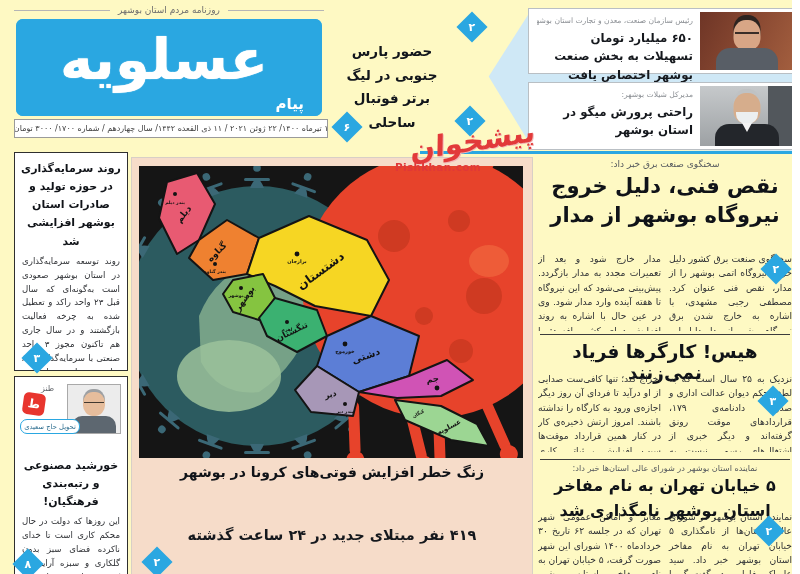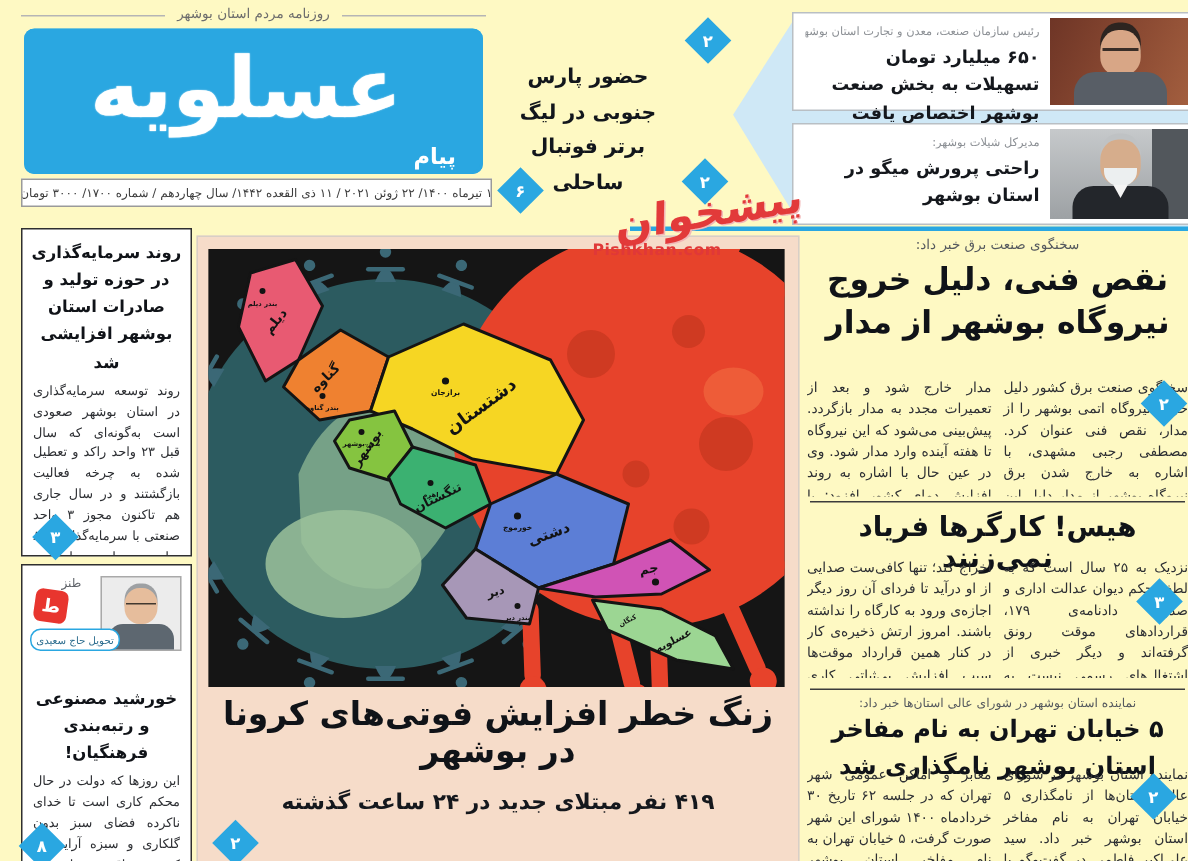--- a/index.html
+++ b/index.html
@@ -62,21 +62,21 @@
              transform:rotate(-9deg) skewX(-10deg);z-index:7;direction:rtl;text-shadow:1px 1px 0 #f2b7b7;}
   .wm-domain{position:absolute;left:395px;top:161px;color:#e03838;font-size:10.5px;font-weight:bold;z-index:7;
              letter-spacing:.3px;}
 
   
   .frame{position:absolute;left:131px;top:157px;width:400px;height:417px;background:#f6dcc9;
          border:1px solid #d8cfc6;}
   .artwork{position:absolute;left:139px;top:166px;width:384px;height:292px;background:#151515;}
   .artwork svg{display:block;width:100%;height:100%;}
   svg text{font-family:"DejaVu Sans",sans-serif;font-weight:bold;fill:#131313;text-anchor:middle;}
-  .lead-black{position:absolute;left:146px;top:464px;width:372px;text-align:center;font-size:22px;
+  .lead-black{position:absolute;left:146px;top:464px;width:372px;text-align:center;font-size:14px;
               font-weight:900;color:#101318;direction:rtl;}
   .lead-red{position:absolute;left:146px;top:497px;width:372px;text-align:center;font-size:16px;
             font-weight:900;color:#e8352e;direction:rtl;letter-spacing:1px;}
   .lead-sub{position:absolute;left:146px;top:527px;width:372px;text-align:center;font-size:14.5px;
             font-weight:900;color:#15181d;direction:rtl;}
 
   
   .kicker{position:absolute;text-align:center;font-size:9px;color:#55595e;direction:rtl;}
   .headline{position:absolute;text-align:center;font-weight:900;color:#101318;direction:rtl;}
   .cols{position:absolute;display:flex;gap:8px;direction:rtl;overflow:hidden;}

